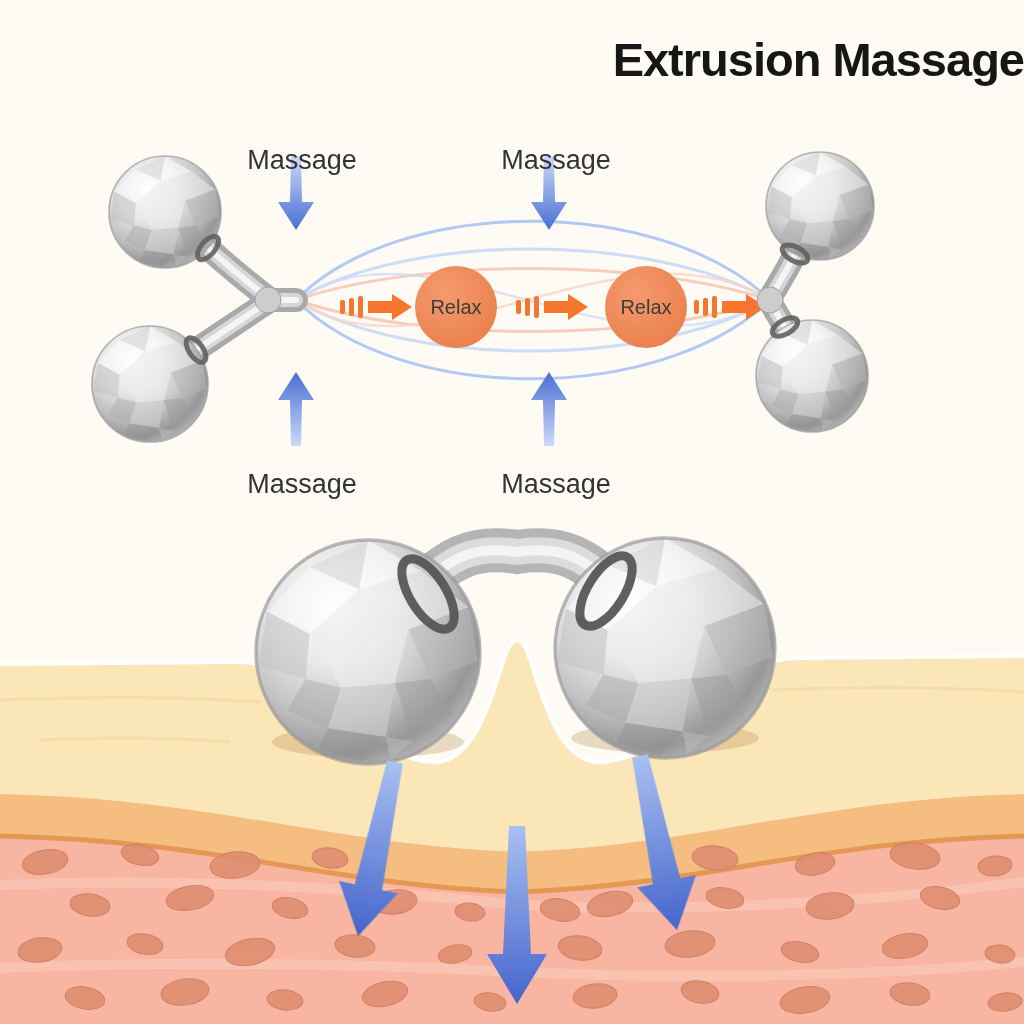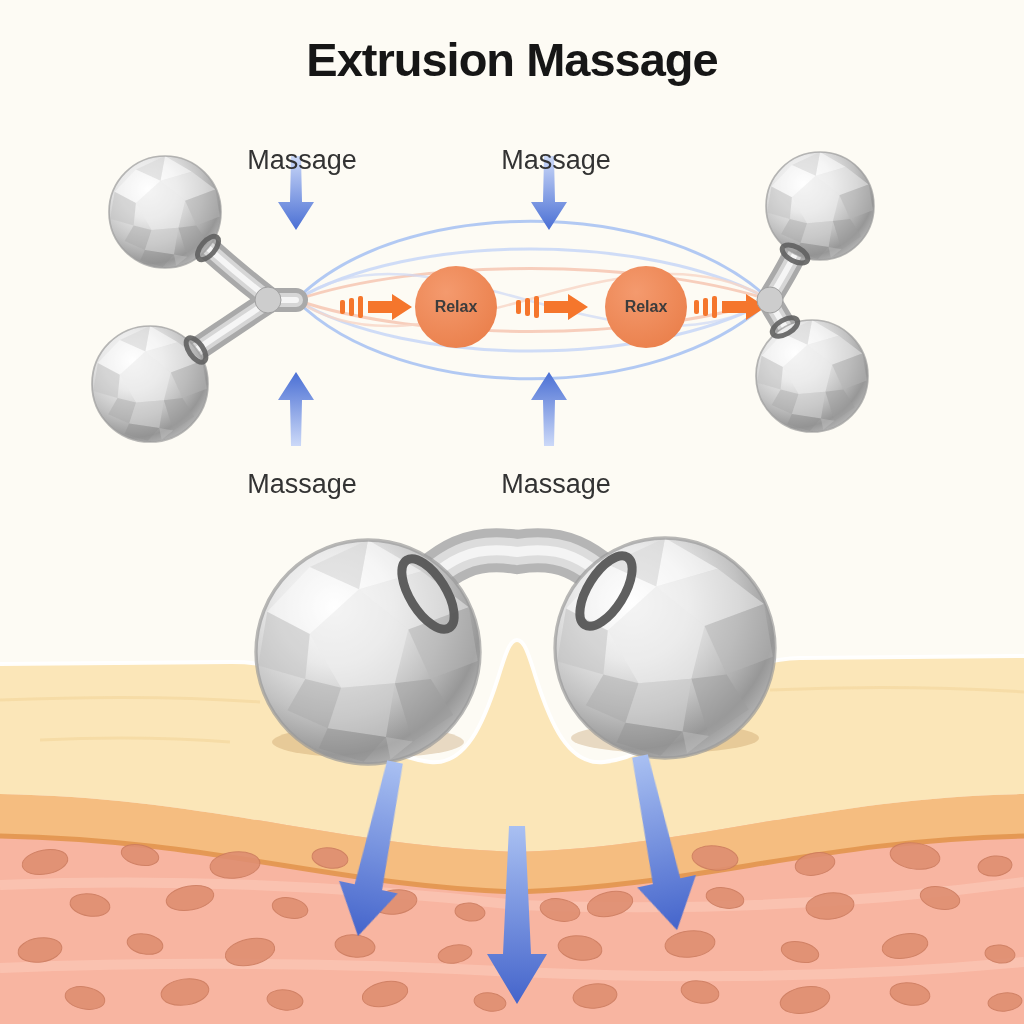--- a/index.html
+++ b/index.html
@@ -2,36 +2,36 @@
 <html><head>
 <meta charset="utf-8">
 <style>
   html,body{margin:0;padding:0;}
   .canvas{
     position:relative;width:1024px;height:1024px;overflow:hidden;
     background:#fdfbf4;font-family:"Liberation Sans",sans-serif;
   }
   .canvas svg{position:absolute;left:0;top:0;}
   .page-title{
-    position:absolute;top:32px;left:0;width:100%;text-align:center;
+    position:absolute;top:32px;left:0;width:100%;text-align:right;
     font-size:47px;font-weight:800;letter-spacing:-1px;color:#161616;
   }
   .massage-label{
     position:absolute;transform:translateX(-50%);
     font-size:27px;color:#333;white-space:nowrap;margin-top:23px;
   }
   .m1{left:302px;top:122px;}
   .m2{left:556px;top:122px;}
   .m3{left:302px;top:446px;}
   .m4{left:556px;top:446px;}
   .relax-badge{
     position:absolute;width:82px;height:82px;border-radius:50%;
     display:flex;align-items:center;justify-content:center;
     background:radial-gradient(circle at 38% 32%, #f49a6e, #e87a44);
-    font-size:16px;font-weight:700;color:#3c3c3c;
+    font-size:20px;font-weight:400;color:#3c3c3c;
   }
   .r1{left:415px;top:266px;}
   .r2{left:605px;top:266px;}
 </style>
 </head>
 <body>
 
 <div class="canvas">
 
   <svg width="1024" height="1024" viewBox="0 0 1024 1024">

